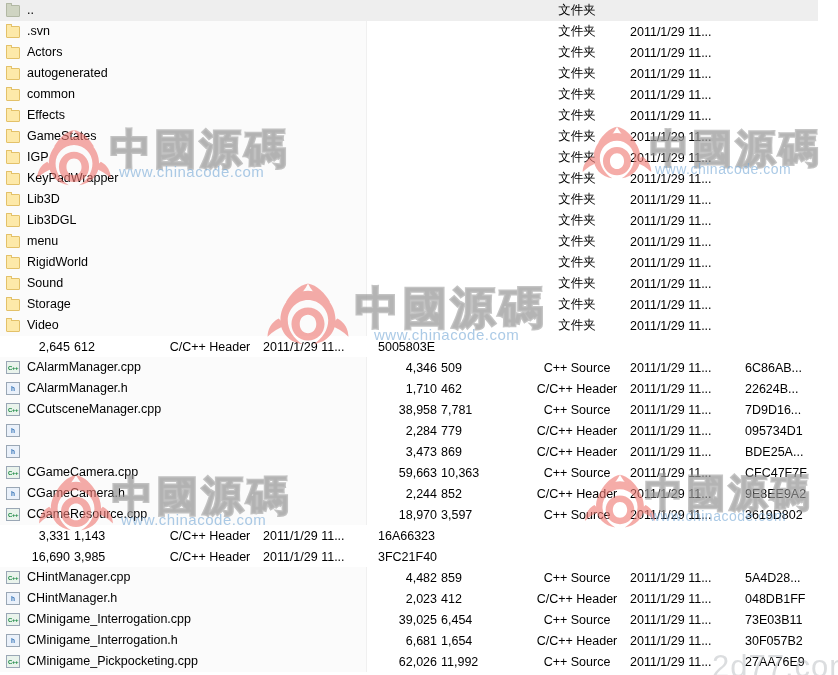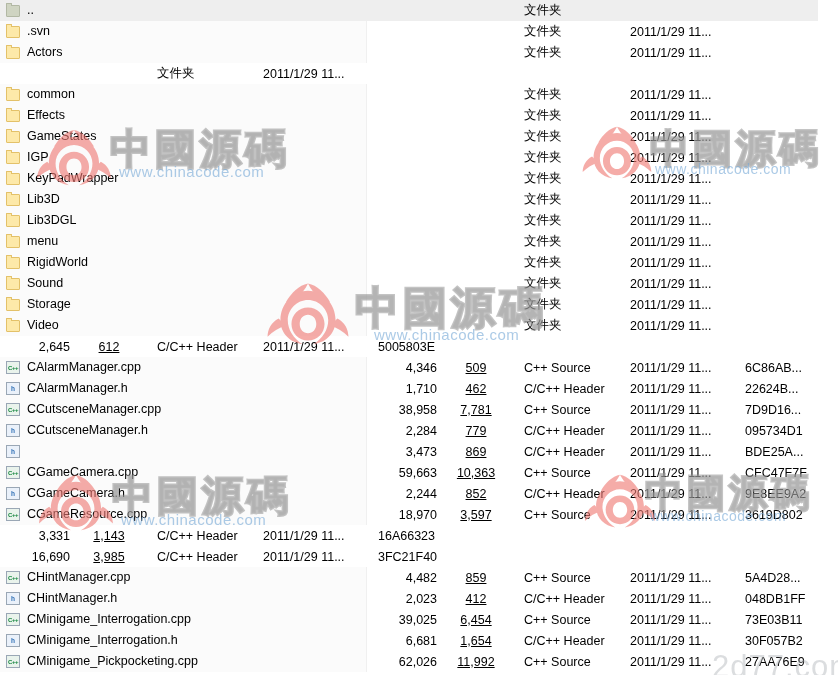--- a/index.html
+++ b/index.html
@@ -43,25 +43,25 @@
     background:#fbfbfb;
     height:21px;
     border-right:1px solid #f0f0f0;
   }
   .c-size{
     width:74px;flex:0 0 74px;
     text-align:right;padding-right:4px;box-sizing:border-box;
   }
   .c-packed{
     width:76px;flex:0 0 76px;
-    text-align:center;padding-right:6px;box-sizing:border-box;text-decoration:underline;
+    text-align:left;padding-right:6px;box-sizing:border-box;
   }
   .c-type{
     width:113px;flex:0 0 113px;
-    text-align:left;padding-left:7px;box-sizing:border-box;
+    text-align:center;padding-left:7px;box-sizing:border-box;
   }
   .c-date{
     width:115px;flex:0 0 115px;
     text-align:left;box-sizing:border-box;
   }
   .c-crc{
     width:90px;flex:0 0 90px;
     text-align:left;box-sizing:border-box;
   }
 
@@ -252,20 +252,24 @@
         <span class="ico ico-folder"></span>
         <span class="name-text">Actors</span>
       </div>
       <div class="c-size"></div>
       <div class="c-packed"></div>
       <div class="c-type">文件夹</div>
       <div class="c-date">2011/1/29 11...</div>
       <div class="c-crc"></div>
     </div>
     <div class="row">
+      <div class="c-name">
+        <span class="ico ico-folder"></span>
+        <span class="name-text">autogenerated</span>
+      </div>
       <div class="c-size"></div>
       <div class="c-packed"></div>
       <div class="c-type">文件夹</div>
       <div class="c-date">2011/1/29 11...</div>
       <div class="c-crc"></div>
     </div>
     <div class="row">
       <div class="c-name">
         <span class="ico ico-folder"></span>
         <span class="name-text">common</span>
@@ -433,21 +437,20 @@
       </div>
       <div class="c-size">38,958</div>
       <div class="c-packed">7,781</div>
       <div class="c-type">C++ Source</div>
       <div class="c-date">2011/1/29 11...</div>
       <div class="c-crc">7D9D16...</div>
     </div>
     <div class="row">
       <div class="c-name">
         <span class="ico ico-doc ico-h">h</span>
-        <span class="name-text">CCutsceneManager.h</span>
       </div>
       <div class="c-size">2,284</div>
       <div class="c-packed">779</div>
       <div class="c-type">C/C++ Header</div>
       <div class="c-date">2011/1/29 11...</div>
       <div class="c-crc">095734D1</div>
     </div>
     <div class="row">
       <div class="c-name">
         <span class="ico ico-doc ico-h">h</span>

